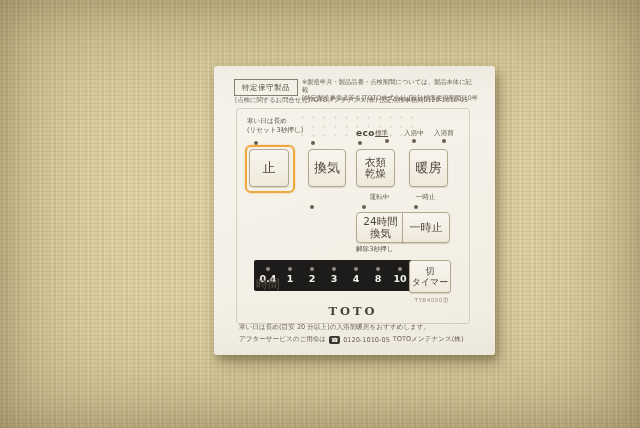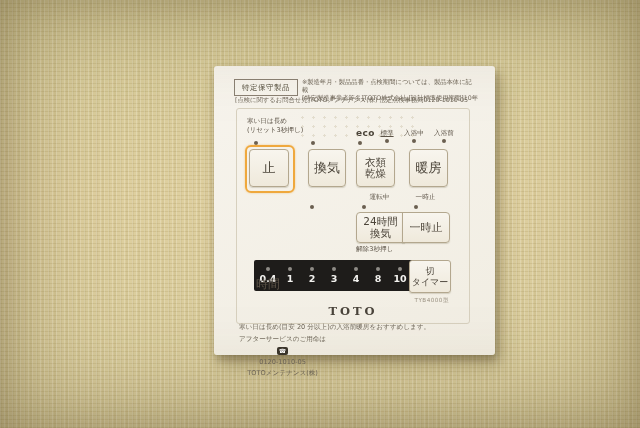--- a/index.html
+++ b/index.html
@@ -47,21 +47,21 @@
   .timer-num{color:#f3f2ef;font-size:9.5px;font-weight:bold;}
   .btn-timer-off{left:172px;top:151px;width:40px;height:31px;font-size:9px;line-height:10.5px;
     white-space:pre-line;border-radius:3px;}
   .hours{position:absolute;left:19px;top:167px;font-size:12px;color:#5c5347;}
   .model{position:absolute;right:20px;top:188px;font-size:5.6px;color:#9a9181;letter-spacing:.5px;}
   .brand{position:absolute;left:0;right:0;top:195px;text-align:center;
     font-family:"DejaVu Serif","Liberation Serif",serif;font-weight:bold;
     font-size:11.5px;letter-spacing:3px;color:#4a443b;}
   .footer-1{position:absolute;left:25px;top:257px;font-size:6.6px;color:#6e6658;}
   .footer-2{position:absolute;left:25px;top:269px;font-size:6.6px;color:#6e6658;
-    display:flex;align-items:center;gap:3px;flex-direction:column;}
+    display:flex;align-items:center;gap:3px;}
   .phone-badge{display:inline-flex;align-items:center;justify-content:center;
     width:11px;height:8px;background:#3a352c;border-radius:2px;color:#fff;font-size:6px;line-height:1;}
   .eco{position:absolute;font-size:9px;font-weight:bold;color:#4c453a;letter-spacing:.5px;}
 </style>
 </head>
 <body>
 
 <div class="scene">
   <div class="wall"></div>
 
@@ -75,21 +75,21 @@
     </div>
     <div class="notice-3">[点検に関するお問合せ先]TOTOメンテナンス(株) 法定点検事務局0120-1010-05</div>
 
     <div class="frame">
 
       <div class="braille"></div>
 
       <div class="small-label" style="left:10px;top:8px;">寒い日は長め
 (リセット3秒押し)</div>
       <div class="eco" style="left:108px;top:19px;width:30px;text-align:right;">eco</div>
-      <div class="small-label" style="left:138px;top:20px;width:24px;text-align:center;text-decoration:underline;">標準</div>
+      <div class="small-label" style="left:138px;top:20px;width:24px;text-decoration:underline;">標準</div>
       <div class="small-label" style="left:163px;top:20px;width:28px;text-align:center;">入浴中</div>
       <div class="small-label" style="left:193px;top:20px;width:28px;text-align:center;">入浴前</div>
 
       <div class="led" style="left:17px;top:32px;"></div>
       <div class="led" style="left:74px;top:32px;"></div>
       <div class="led" style="left:121px;top:32px;"></div>
       <div class="led" style="left:148px;top:30px;"></div>
       <div class="led" style="left:175px;top:30px;"></div>
       <div class="led" style="left:205px;top:30px;"></div>
 

